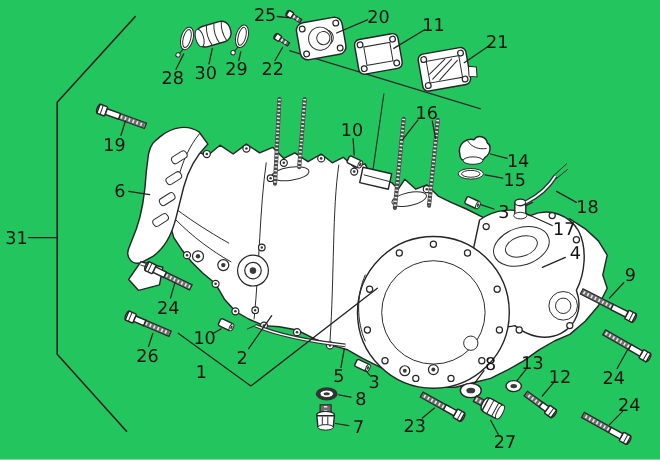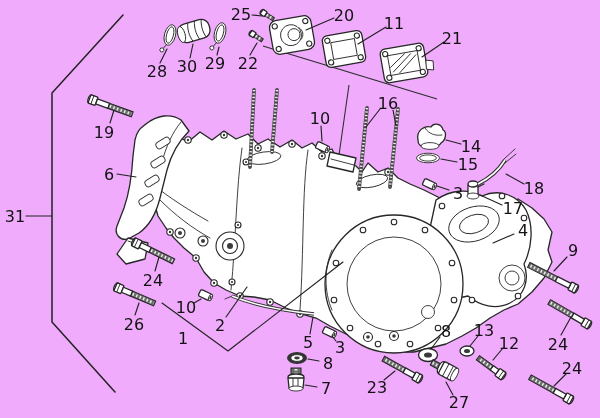--- a/index.html
+++ b/index.html
@@ -1,16 +1,16 @@
 <!DOCTYPE html>
 <html><head>
 <meta charset="utf-8">
 <style>
   html,body{margin:0;padding:0;background:#fff;}
-  .stage{position:relative;width:600px;height:418px;background:#f0abfc;overflow:hidden;}
+  .stage{position:relative;width:600px;height:418px;background:#22c55e;overflow:hidden;}
   svg{display:block;}
   .ln{fill:none;stroke:#262626;stroke-width:1.3;stroke-linejoin:round;stroke-linecap:round;}
   .ln-thin{fill:none;stroke:#2b2b2b;stroke-width:0.9;stroke-linejoin:round;stroke-linecap:round;}
   .fw{fill:#ffffff;stroke:#262626;stroke-width:1.3;stroke-linejoin:round;}
   .fw-thin{fill:#ffffff;stroke:#2b2b2b;stroke-width:0.9;}
   .thread{fill:#6d6d6d;stroke:#262626;stroke-width:1;}
   .dk{fill:#333333;stroke:none;}
   .boss{fill:#ffffff;stroke:#262626;stroke-width:1.1;}
   .bossdot{fill:#3a3a3a;}
   .leader{stroke:#222222;stroke-width:1.15;fill:none;stroke-linejoin:round;stroke-linecap:round;}

